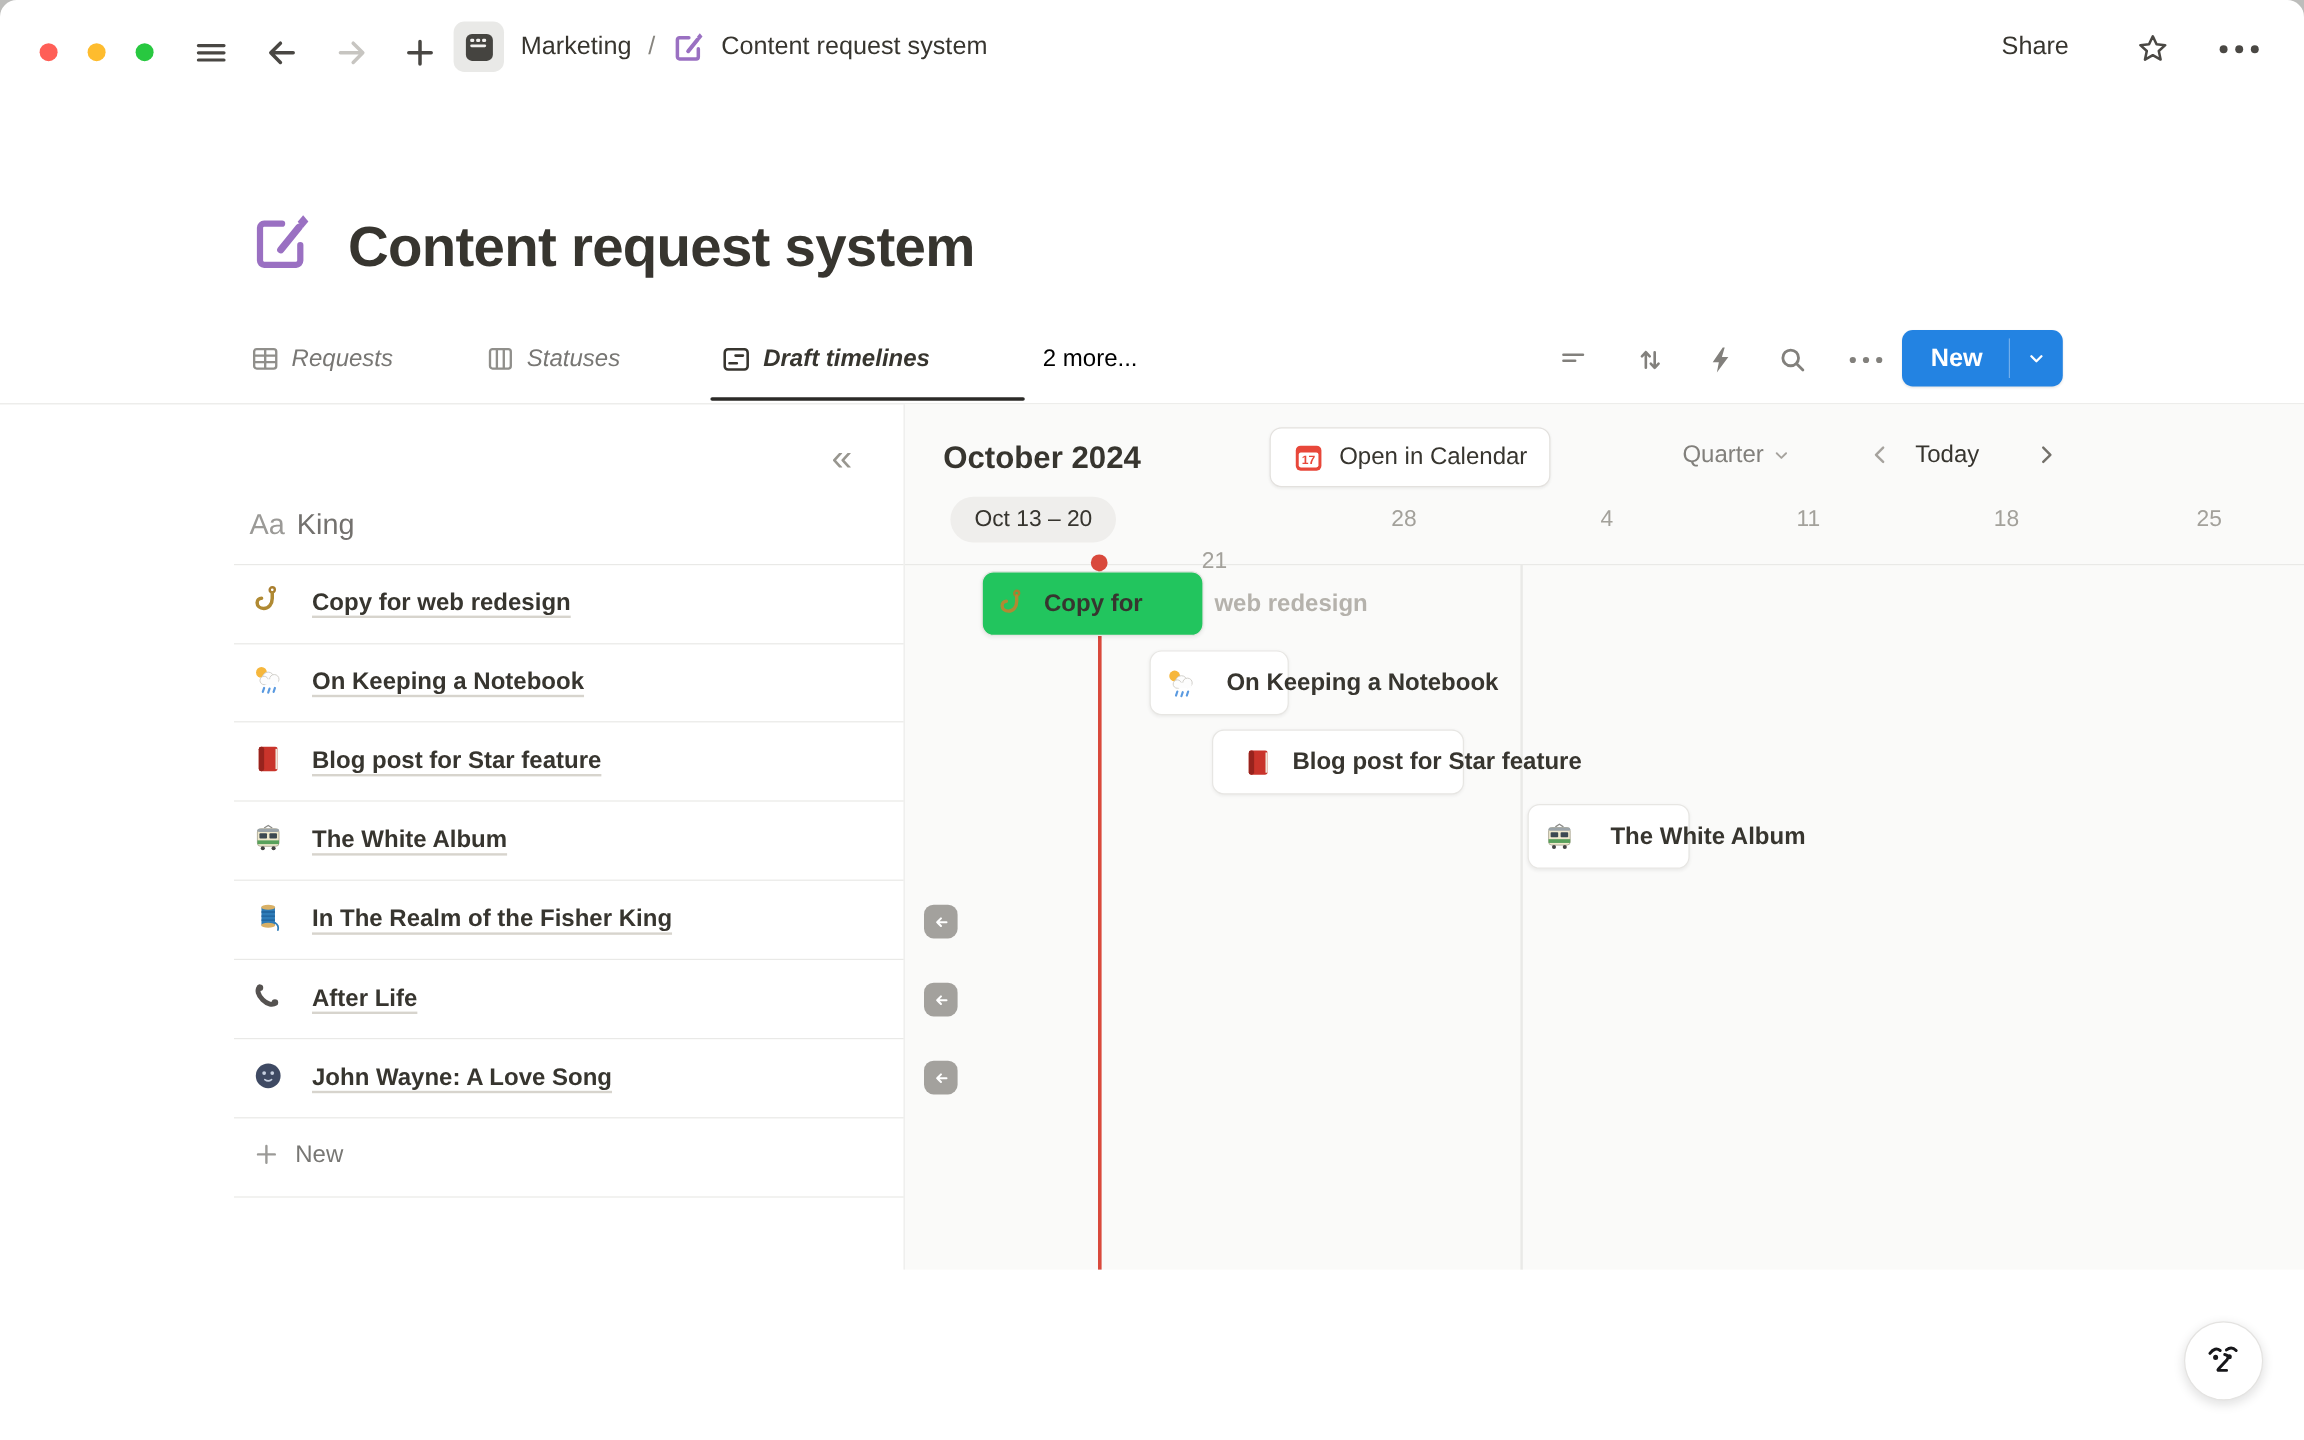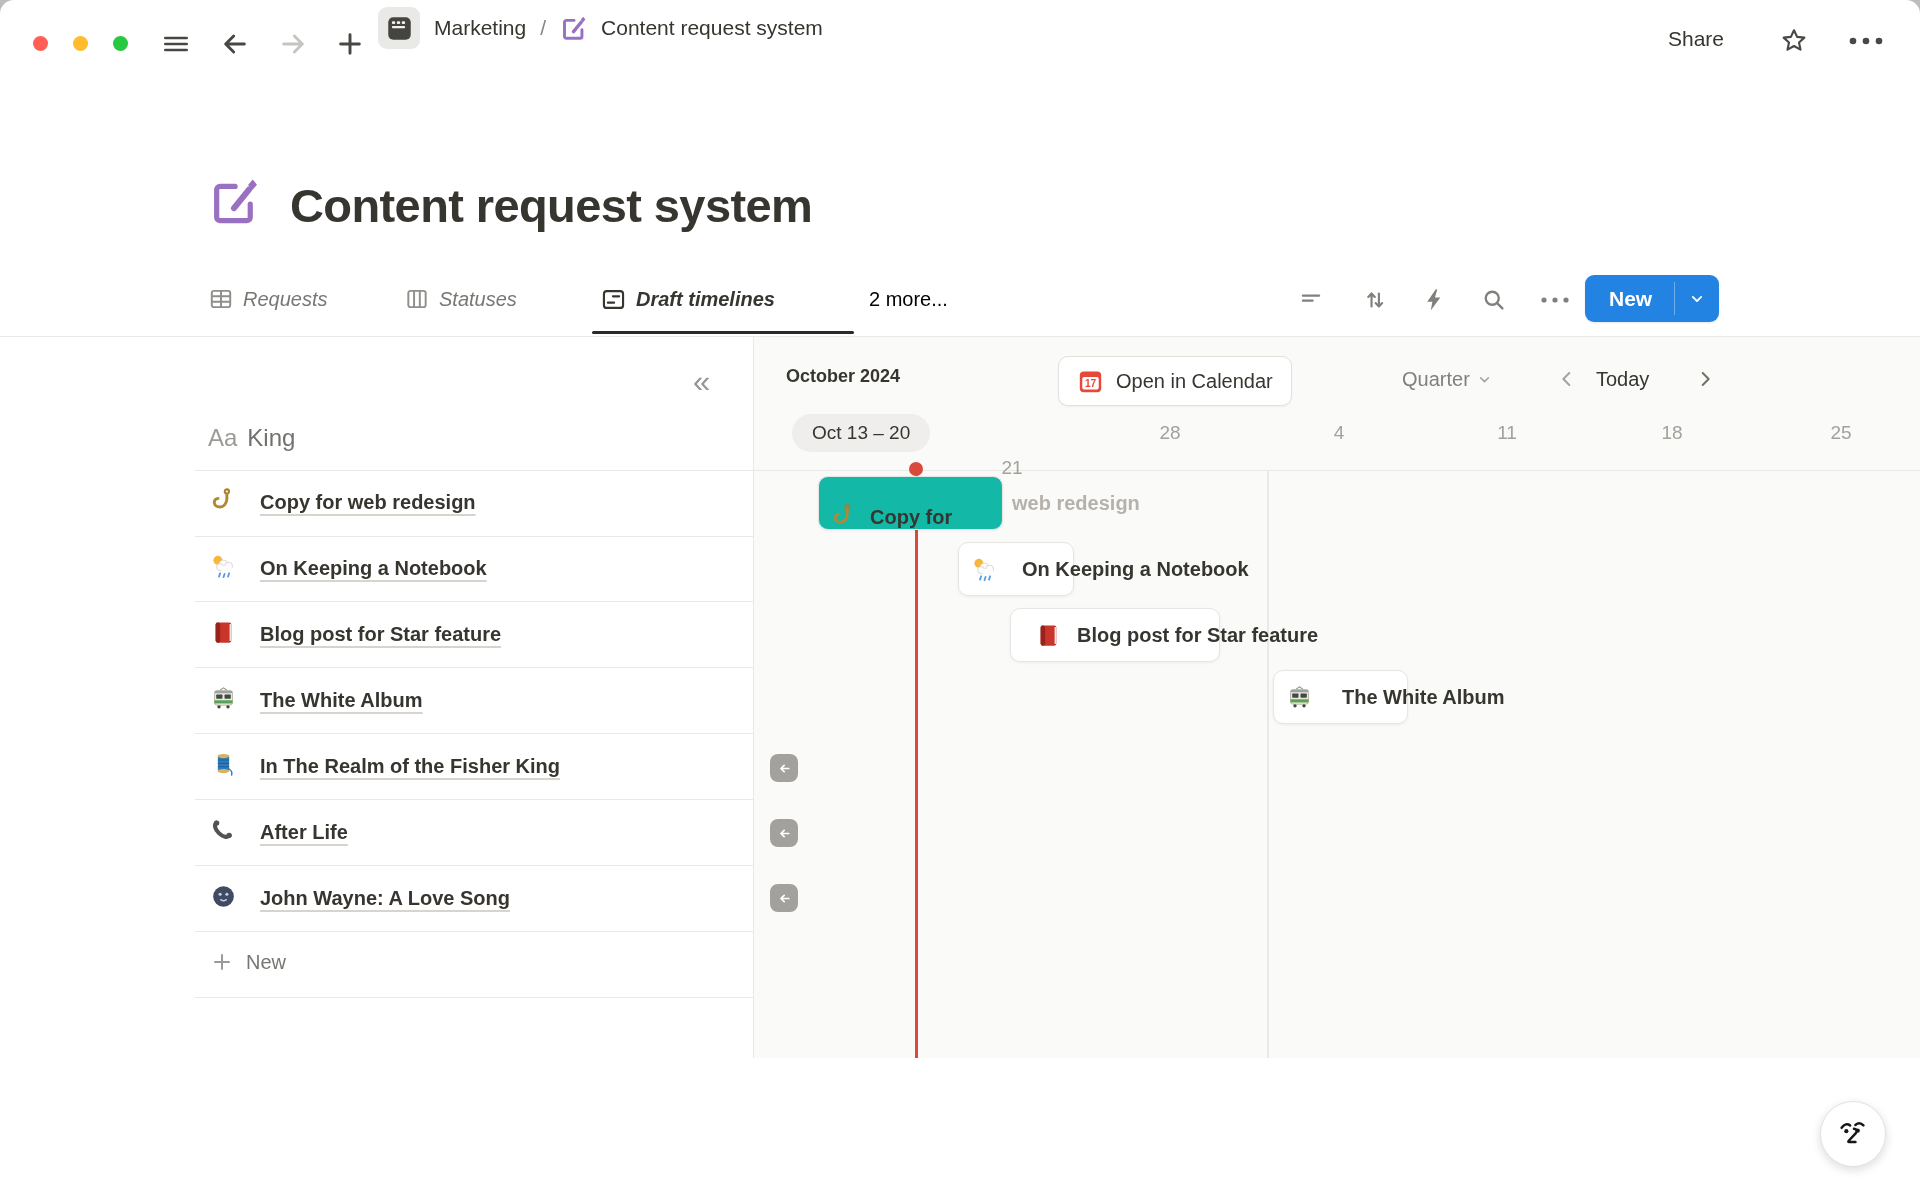--- a/index.html
+++ b/index.html
@@ -27,32 +27,32 @@
   .new-btn .seg{width:1px;background:rgba(255,255,255,.35);margin:7px 0;}
   .new-btn .chev{display:flex;align-items:center;padding:0 12px;}
   
   .colhead{font-size:24px;color:#73716e;display:flex;align-items:center;gap:10px;}
   .rowline{display:flex;align-items:flex-end;gap:23px;}
   .rowname{font-size:20px;font-weight:700;color:#37352f;text-decoration:underline;text-decoration-color:#d7d4cd;text-decoration-thickness:1.5px;text-underline-offset:5px;white-space:nowrap;}
   .newrow{font-size:20px;color:#787774;display:flex;align-items:center;gap:12px;}
   .sep{position:absolute;left:195px;width:558px;height:1px;background:#e9e9e7;}
   
   .tl-pane{position:absolute;left:754px;top:337px;width:1166px;height:721px;background:#fafaf9;}
-  .month{font-size:18px;font-weight:700;color:#37352f;}
+  .month{font-size:26px;font-weight:700;color:#37352f;}
   .cal-btn{display:flex;align-items:center;gap:12px;background:#fff;border:1px solid #e3e1de;border-radius:10px;box-shadow:0 1px 2px rgba(15,15,15,.05);padding:0 18px;height:48px;font-size:20px;color:#37352f;}
   .ctrl{font-size:20px;color:#82807c;display:flex;align-items:center;gap:6px;}
   .today{font-size:20px;color:#37352f;}
   .pill{background:#efeeec;border-radius:19px;height:38px;display:flex;align-items:center;padding:0 20px;font-size:19px;color:#37352f;white-space:nowrap;z-index:3;}
   .tick{font-size:19px;color:#a3a19b;z-index:1;transform:translateX(-50%);}
   .today-line{position:absolute;width:2.5px;background:#d9493c;z-index:2;}
   .today-dot{position:absolute;width:14px;height:14px;border-radius:50%;background:#d9493c;z-index:4;}
   .gridline{position:absolute;width:1.5px;background:#e9e9e7;}
   .bar{position:absolute;height:54px;border-radius:10px;background:#fff;border:1px solid #e7e6e3;box-shadow:0 1px 3px rgba(15,15,15,.06);display:flex;align-items:center;padding-left:12px;box-sizing:border-box;overflow:hidden;white-space:nowrap;z-index:3;}
   .bar .txt{font-size:20px;font-weight:700;color:#37352f;margin-left:13px;}
-  .bar.past{background:#14b8a6;align-items:flex-end;}
+  .bar.past{background:#22c55e;}
   .floattxt{position:absolute;font-size:20px;font-weight:700;color:#37352f;white-space:nowrap;z-index:4;display:flex;align-items:center;height:54px;}
   .floattxt.ghost{color:#b5b2ac;font-weight:700;}
   .offbtn{position:absolute;width:28px;height:28px;border-radius:8px;background:#a3a19d;display:flex;align-items:center;justify-content:center;z-index:3;}
   .fab{position:absolute;width:64px;height:64px;border-radius:50%;background:#fff;border:1px solid #e4e3e1;box-shadow:0 3px 10px rgba(15,15,15,.14);display:flex;align-items:center;justify-content:center;}
   .icon{display:inline-flex;align-items:center;justify-content:center;}
 </style>
 </head>
 <body>
 
 <div class="app">
@@ -85,21 +85,21 @@
       </svg>
   </span>
   <span class="abs icon" style="left:334px;top:28px;">
     <svg width="32" height="32" viewBox="0 0 24 24">
         <g stroke="#494743" stroke-width="2.2" stroke-linecap="round">
           <path d="M12 5 v14 M5 12 h14"></path>
         </g>
       </svg>
   </span>
 
-  <div class="abs row-center" style="left:378px;top:7px;gap:14px;text-align:right;">
+  <div class="abs row-center" style="left:378px;top:18px;gap:14px;text-align:right;">
     <span class="crumb-chip">
       <span class="icon">
         <svg width="27" height="27" viewBox="0 0 24 24">
             <rect x="2" y="2" width="20" height="20" rx="4.5" fill="#454440"></rect>
             <rect x="5.2" y="5.6" width="3" height="2.4" rx="1" fill="#f2f1ef"></rect>
             <rect x="9.6" y="5.6" width="3" height="2.4" rx="1" fill="#f2f1ef"></rect>
             <rect x="14" y="5.6" width="3" height="2.4" rx="1" fill="#f2f1ef"></rect>
             <rect x="5.2" y="9.8" width="11.8" height="2" rx="1" fill="#f2f1ef"></rect>
           </svg>
       </span>

